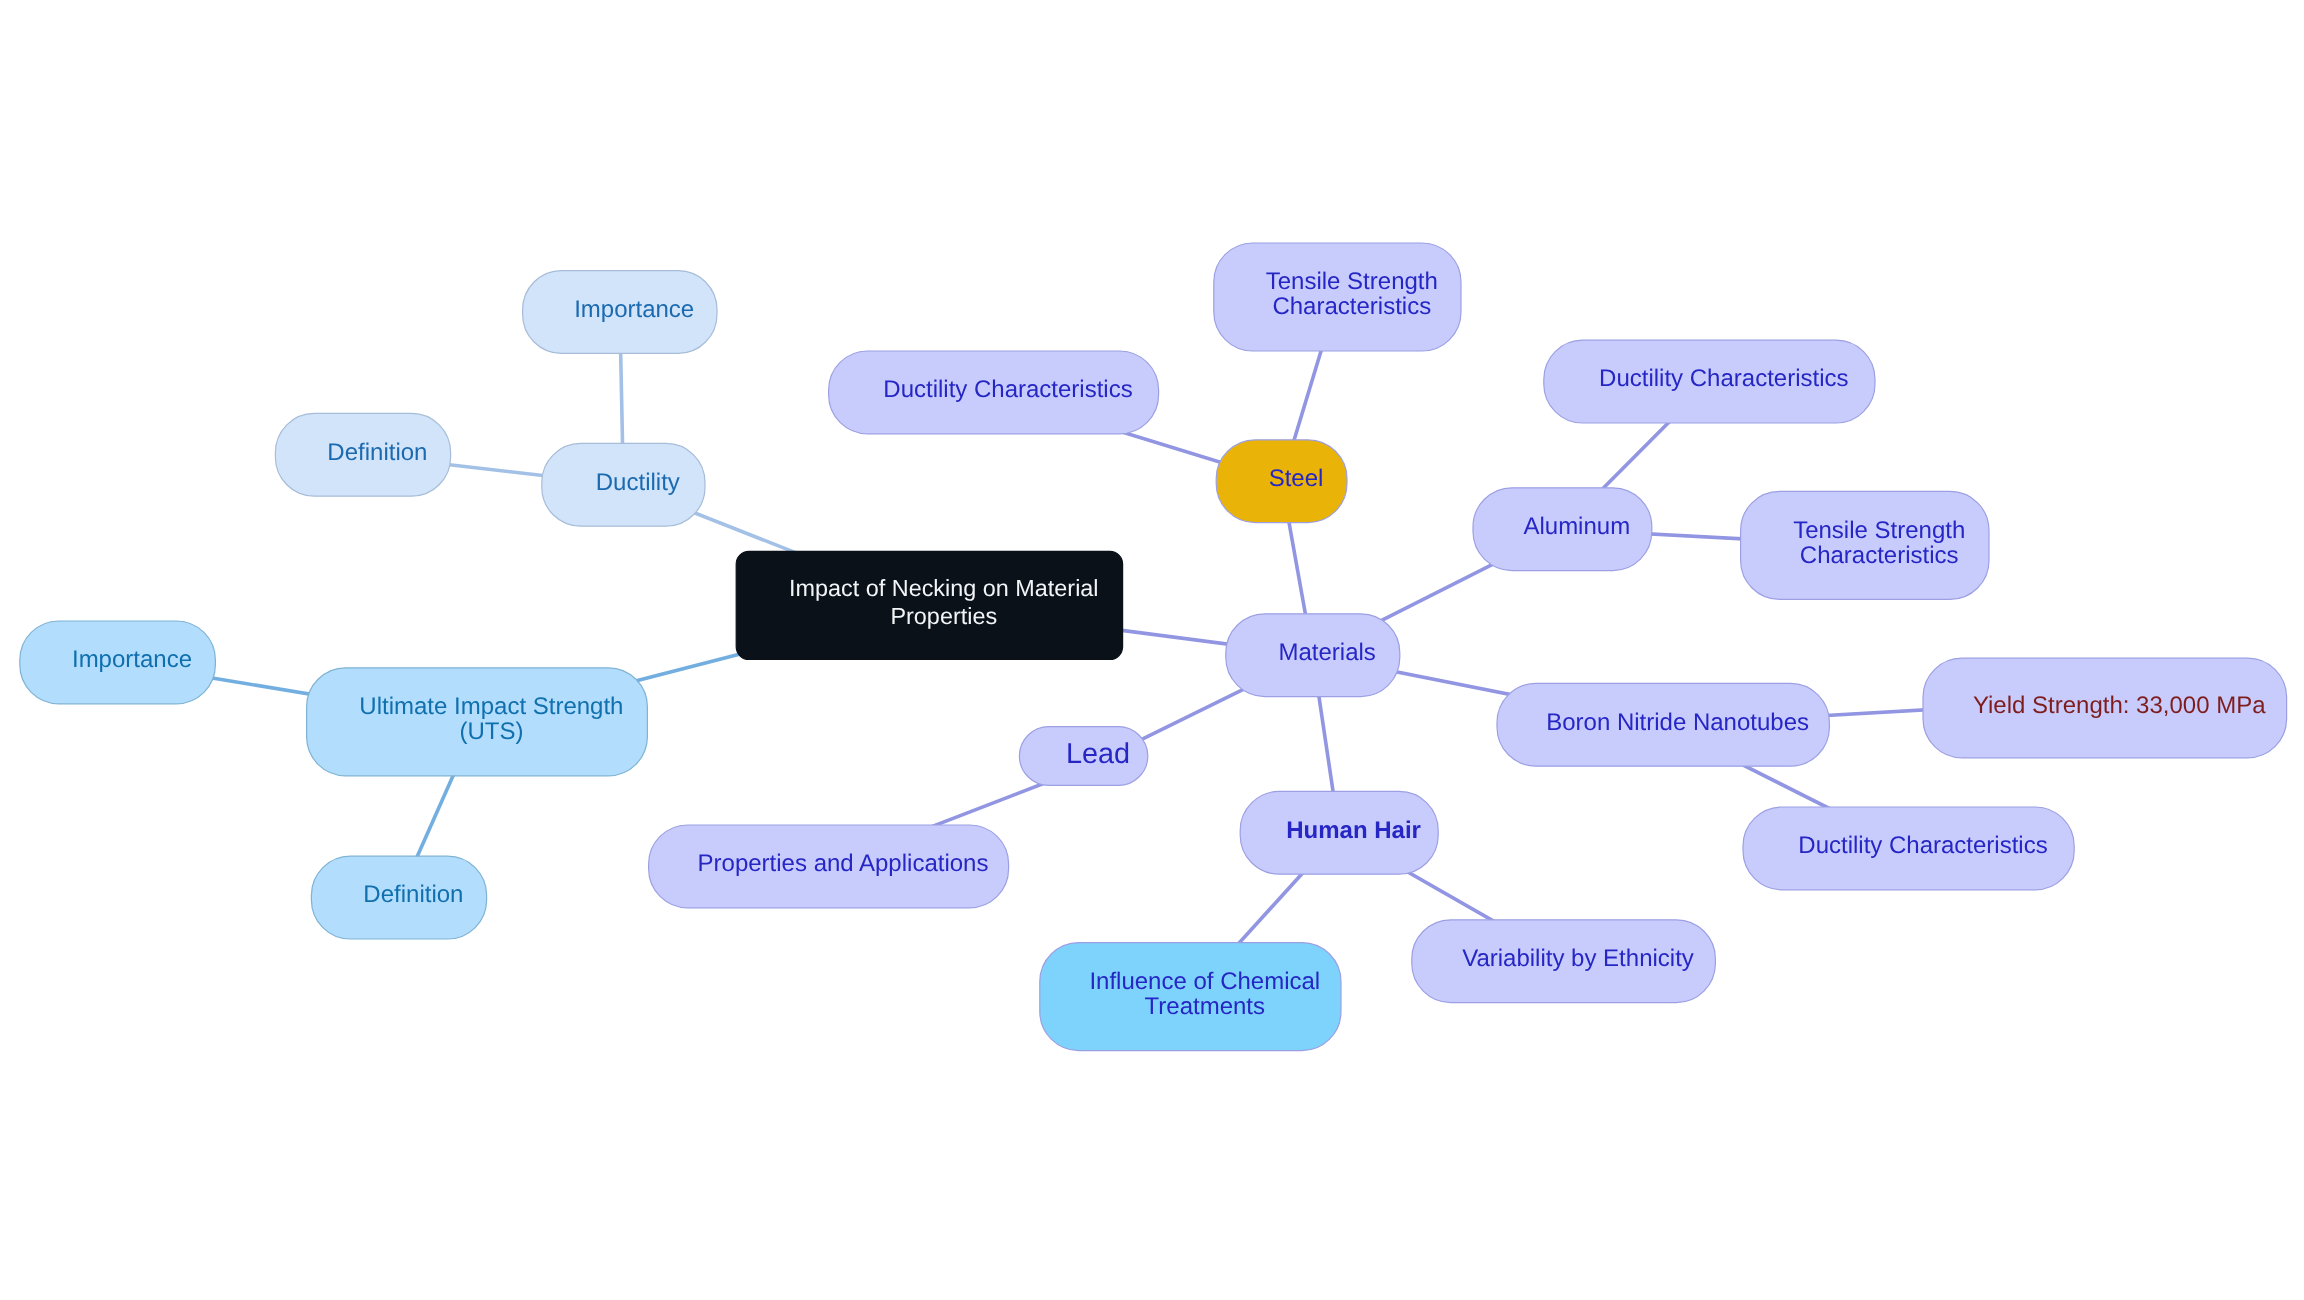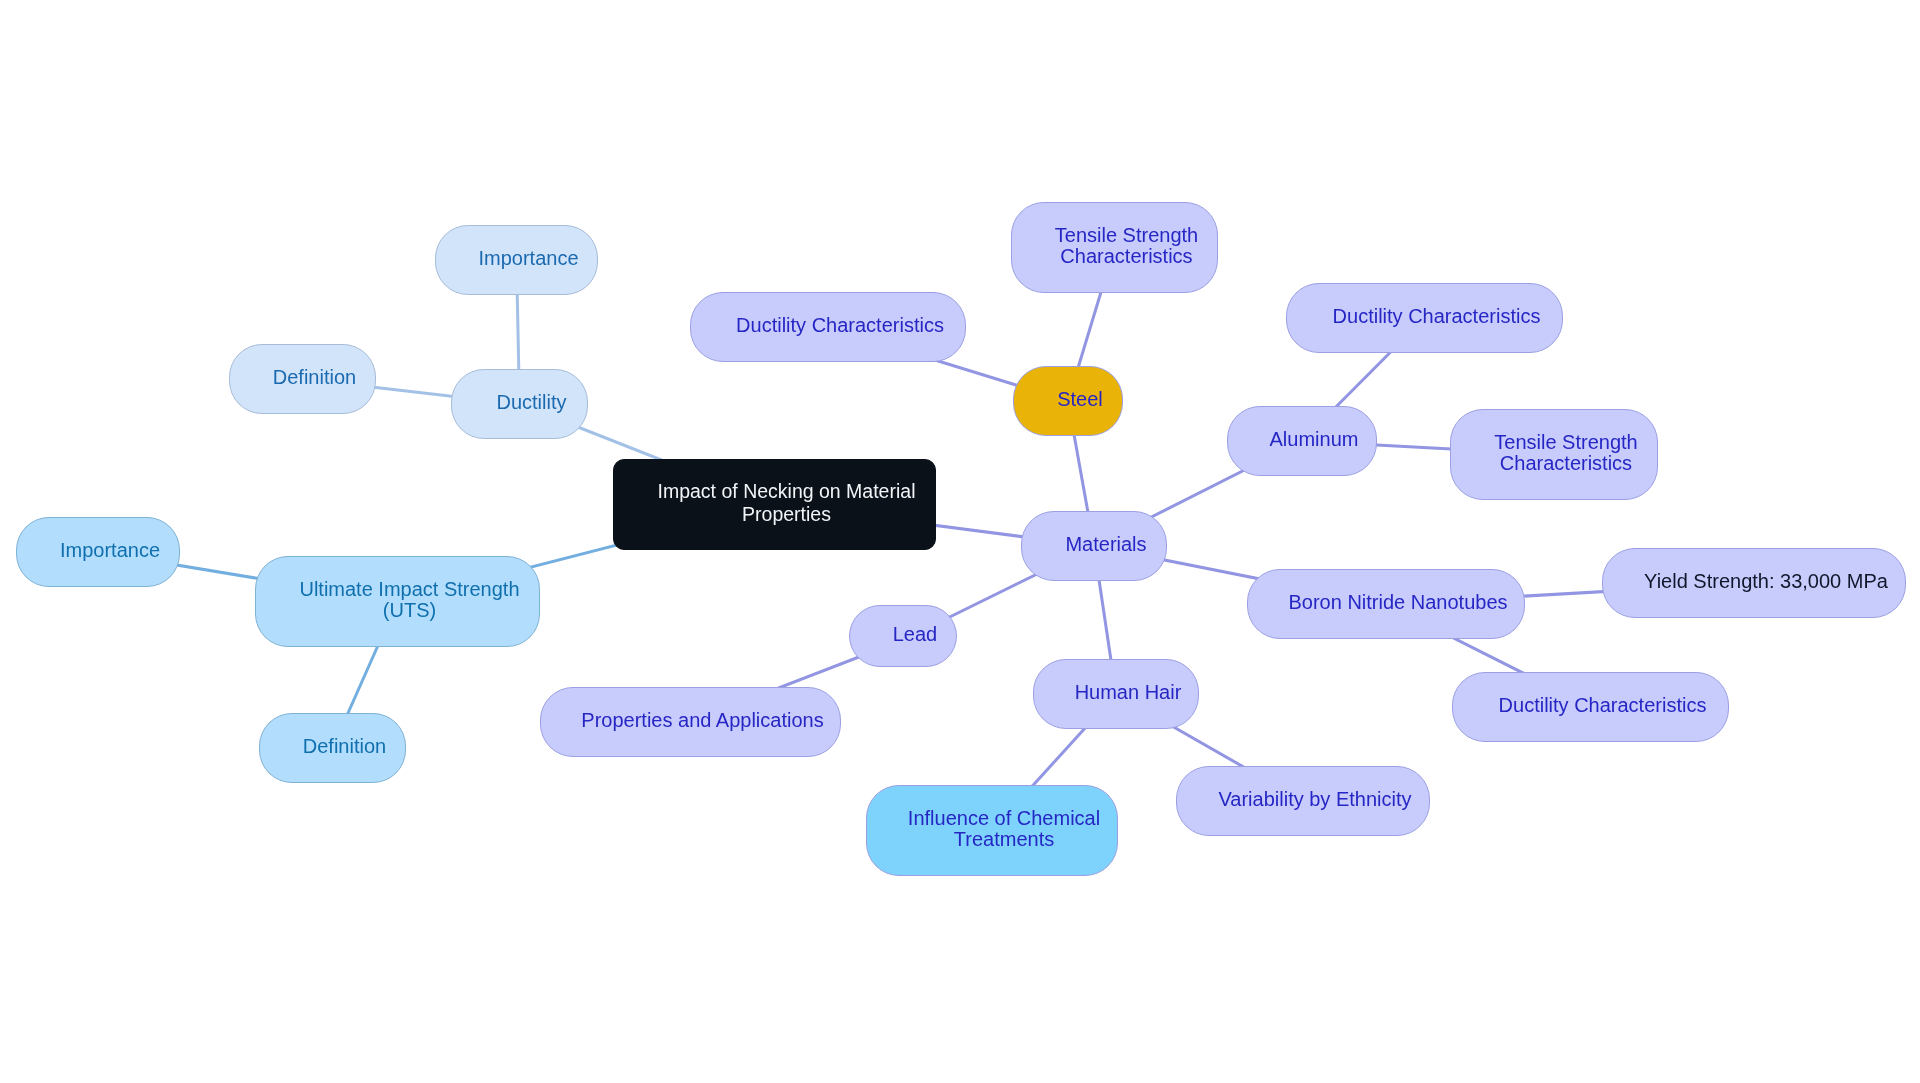--- a/index.html
+++ b/index.html
@@ -101,35 +101,35 @@
   <div class="node n-c" style="left: 1286px; top: 283px; width: 277px; height: 70px; border-radius: 33px; border-width: 1.3px; line-height: 21.2px; font-size: 20px; background: rgb(200, 204, 253); border-color: rgb(156, 160, 227); color: rgb(38, 38, 196);">
     <span class="node-label" style="top: -1.15px;">Ductility Characteristics</span>
   </div>
   <div class="node n-c" style="left: 1450px; top: 409px; width: 208px; height: 91px; border-radius: 33px; border-width: 1.3px; line-height: 21.2px; font-size: 20px; background: rgb(200, 204, 253); border-color: rgb(156, 160, 227); color: rgb(38, 38, 196);">
     <span class="node-label" style="top: -1.15px;">Tensile Strength
 Characteristics</span>
   </div>
   <div class="node n-c" style="left: 1247px; top: 569px; width: 278px; height: 70px; border-radius: 33px; border-width: 1.3px; line-height: 21.2px; font-size: 20px; background: rgb(200, 204, 253); border-color: rgb(156, 160, 227); color: rgb(38, 38, 196);">
     <span class="node-label" style="top: -1.15px; text-align: center;">Boron Nitride Nanotubes</span>
   </div>
-  <div class="node n-c" style="left: 1602px; top: 548px; width: 304px; height: 70px; border-radius: 33px; border-width: 1.3px; line-height: 21.2px; font-size: 20px; background: rgb(200, 204, 253); border-color: rgb(156, 160, 227); color: #0f172a;">
+  <div class="node n-c" style="left: 1602px; top: 548px; width: 304px; height: 84px; border-radius: 33px; border-width: 1.3px; line-height: 21.2px; font-size: 20px; background: rgb(200, 204, 253); border-color: rgb(156, 160, 227); color: #7f1d1d;">
     <span class="node-label" style="top: -1.15px;">Yield Strength: 33,000 MPa</span>
   </div>
   <div class="node n-c" style="left: 1452px; top: 672px; width: 277px; height: 70px; border-radius: 33px; border-width: 1.3px; line-height: 21.2px; font-size: 20px; background: rgb(200, 204, 253); border-color: rgb(156, 160, 227); color: rgb(38, 38, 196);">
     <span class="node-label" style="top: -1.15px;">Ductility Characteristics</span>
   </div>
-  <div class="node n-c" style="left: 1033px; top: 659px; width: 166px; height: 70px; border-radius: 33px; border-width: 1.3px; line-height: 21.2px; font-size: 20px; background: rgb(200, 204, 253); border-color: rgb(156, 160, 227); color: rgb(38, 38, 196);">
+  <div class="node n-c" style="left: 1033px; top: 659px; width: 166px; height: 70px; border-radius: 33px; border-width: 1.3px; line-height: 21.2px; font-size: 20px; background: rgb(200, 204, 253); border-color: rgb(156, 160, 227); color: rgb(38, 38, 196); font-weight: bold;">
     <span class="node-label" style="top: -1.15px;">Human Hair</span>
   </div>
   <div class="node n-c" style="left: 866px; top: 785px; width: 252px; height: 91px; border-radius: 33px; border-width: 1.3px; line-height: 21.2px; font-size: 20px; background: #7dd3fc; border-color: rgb(156, 160, 227); color: rgb(38, 38, 196);">
     <span class="node-label" style="top: -1.15px;">Influence of Chemical
 Treatments</span>
   </div>
   <div class="node n-c" style="left: 1176px; top: 766px; width: 254px; height: 70px; border-radius: 33px; border-width: 1.3px; line-height: 21.2px; font-size: 20px; background: rgb(200, 204, 253); border-color: rgb(156, 160, 227); color: rgb(38, 38, 196);">
     <span class="node-label" style="top: -1.15px;">Variability by Ethnicity</span>
   </div>
-  <div class="node n-c" style="left: 849px; top: 605px; width: 108px; height: 62px; border-radius: 33px; border-width: 1.3px; line-height: 21.2px; font-size: 20px; background: rgb(200, 204, 253); border-color: rgb(156, 160, 227); color: rgb(38, 38, 196); justify-content: center;">
+  <div class="node n-c" style="left: 849px; top: 605px; width: 108px; height: 50px; border-radius: 33px; border-width: 1.3px; line-height: 21.2px; font-size: 24px; background: rgb(200, 204, 253); border-color: rgb(156, 160, 227); color: rgb(38, 38, 196); justify-content: center;">
     <span class="node-label" style="top: -1.15px;">Lead</span>
   </div>
   <div class="node n-c" style="left: 540px; top: 687px; width: 301px; height: 70px; border-radius: 33px; border-width: 1.3px; line-height: 21.2px; font-size: 20px; background: rgb(200, 204, 253); border-color: rgb(156, 160, 227); color: rgb(38, 38, 196);">
     <span class="node-label" style="top: -1.15px;">Properties and Applications</span>
   </div>
 </div>
 
 </body></html>

